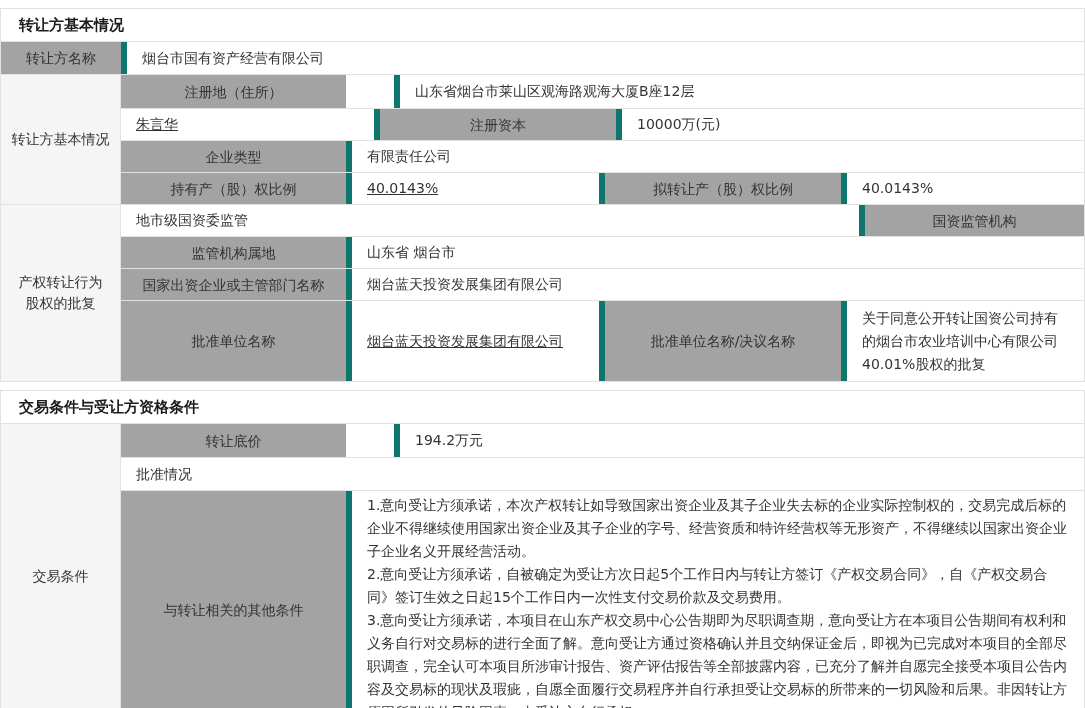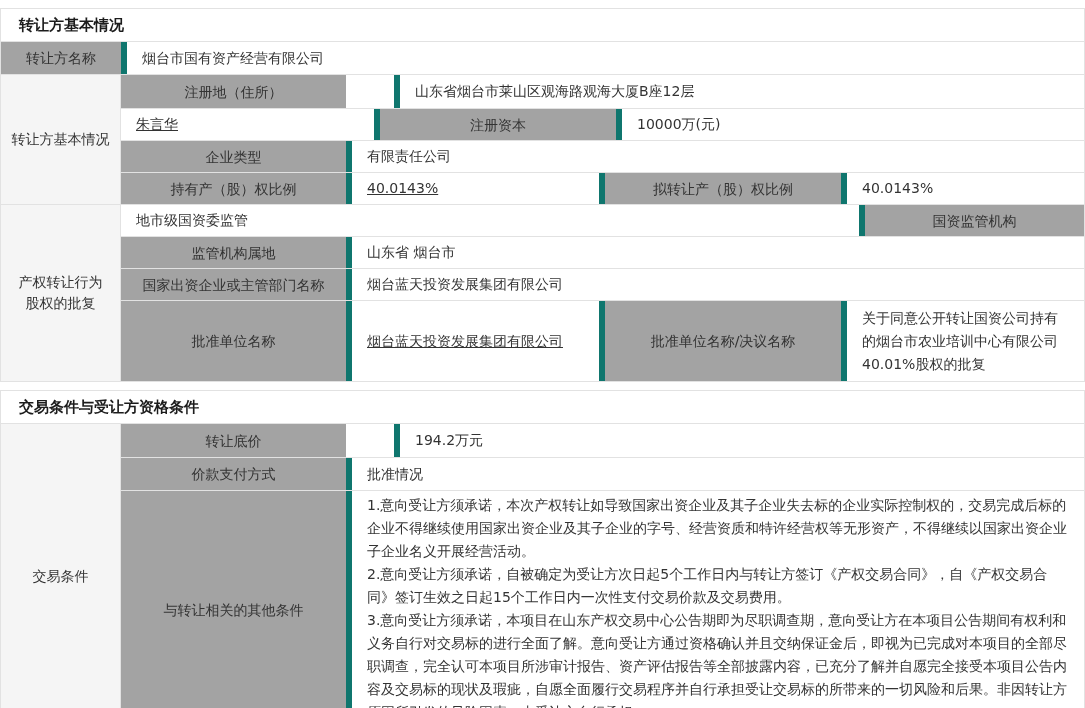--- a/index.html
+++ b/index.html
@@ -128,21 +128,20 @@
     <div class="group">
       <div class="gl">交易条件</div>
       <div class="gr">
 
         <div class="row h33">
           <div class="cell lab c2">转让底价</div>
           <div class="cell val fx">194.2万元</div>
         </div>
 
         <div class="row h32">
-          <div class="cell lab c2">价款支付方式</div>
           <div class="cell val fx">批准情况</div>
         </div>
 
         <div class="row h205">
           <div class="cell lab c2">与转让相关的其他条件</div>
           <div class="cell val fx paras">
             <p>1.意向受让方须承诺，本次产权转让如导致国家出资企业及其子企业失去标的企业实际控制权的，交易完成后标的企业不得继续使用国家出资企业及其子企业的字号、经营资质和特许经营权等无形资产，不得继续以国家出资企业子企业名义开展经营活动。</p>
             <p>2.意向受让方须承诺，自被确定为受让方次日起5个工作日内与转让方签订《产权交易合同》，自《产权交易合同》签订生效之日起15个工作日内一次性支付交易价款及交易费用。</p>
             <p>3.意向受让方须承诺，本项目在山东产权交易中心公告期即为尽职调查期，意向受让方在本项目公告期间有权利和义务自行对交易标的进行全面了解。意向受让方通过资格确认并且交纳保证金后，即视为已完成对本项目的全部尽职调查，完全认可本项目所涉审计报告、资产评估报告等全部披露内容，已充分了解并自愿完全接受本项目公告内容及交易标的现状及瑕疵，自愿全面履行交易程序并自行承担受让交易标的所带来的一切风险和后果。非因转让方原因所引发的风险因素，由受让方自行承担。</p>
           </div>

